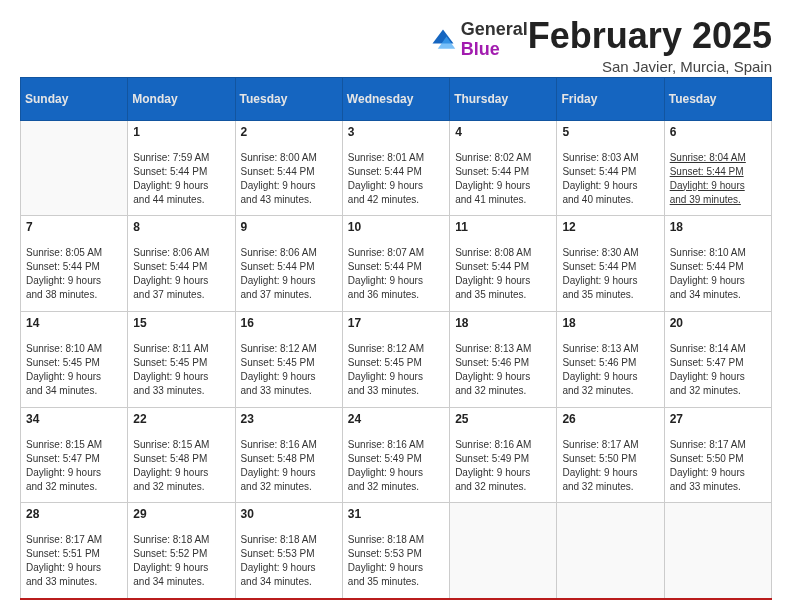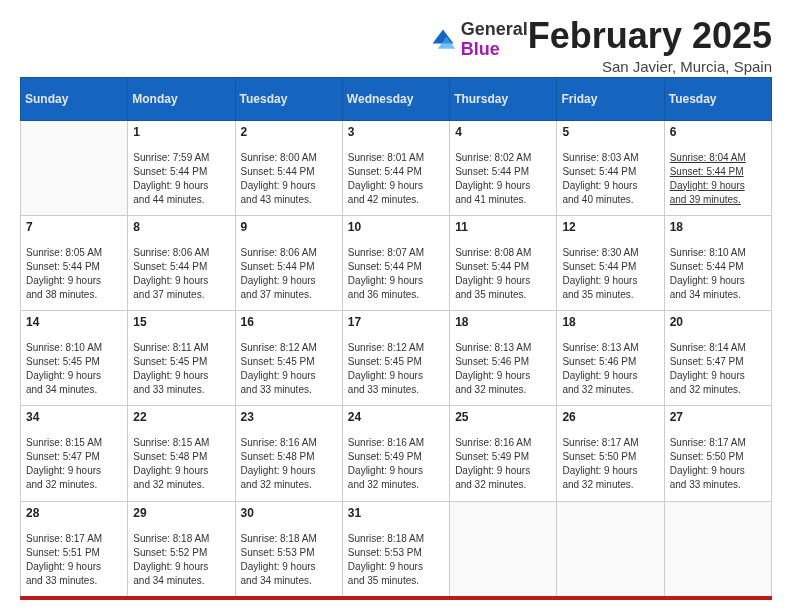--- a/index.html
+++ b/index.html
@@ -85,21 +85,21 @@
       display: block;
       margin-bottom: 2px;
     }
     .day-info {
       font-size: 10px;
       color: #333;
       line-height: 1.4;
       margin-top: 12px;
     }
     .empty { background: #f9f9f9; }
-    tr:last-child td { border-bottom: 4px solid #b91c1c; }
+    tr:last-child td { border-bottom: 2px solid #b91c1c; }
   </style>
 </head>
 <body>
 
 <div class="page">
   <div class="header">
     <div class="logo">
       <svg class="logo-icon" viewBox="0 0 32 32">
         <polygon points="16,4 28,20 4,20" fill="#1565c0"></polygon>
         <polygon points="20,12 30,26 10,26" fill="#42a5f5" opacity="0.7"></polygon>

